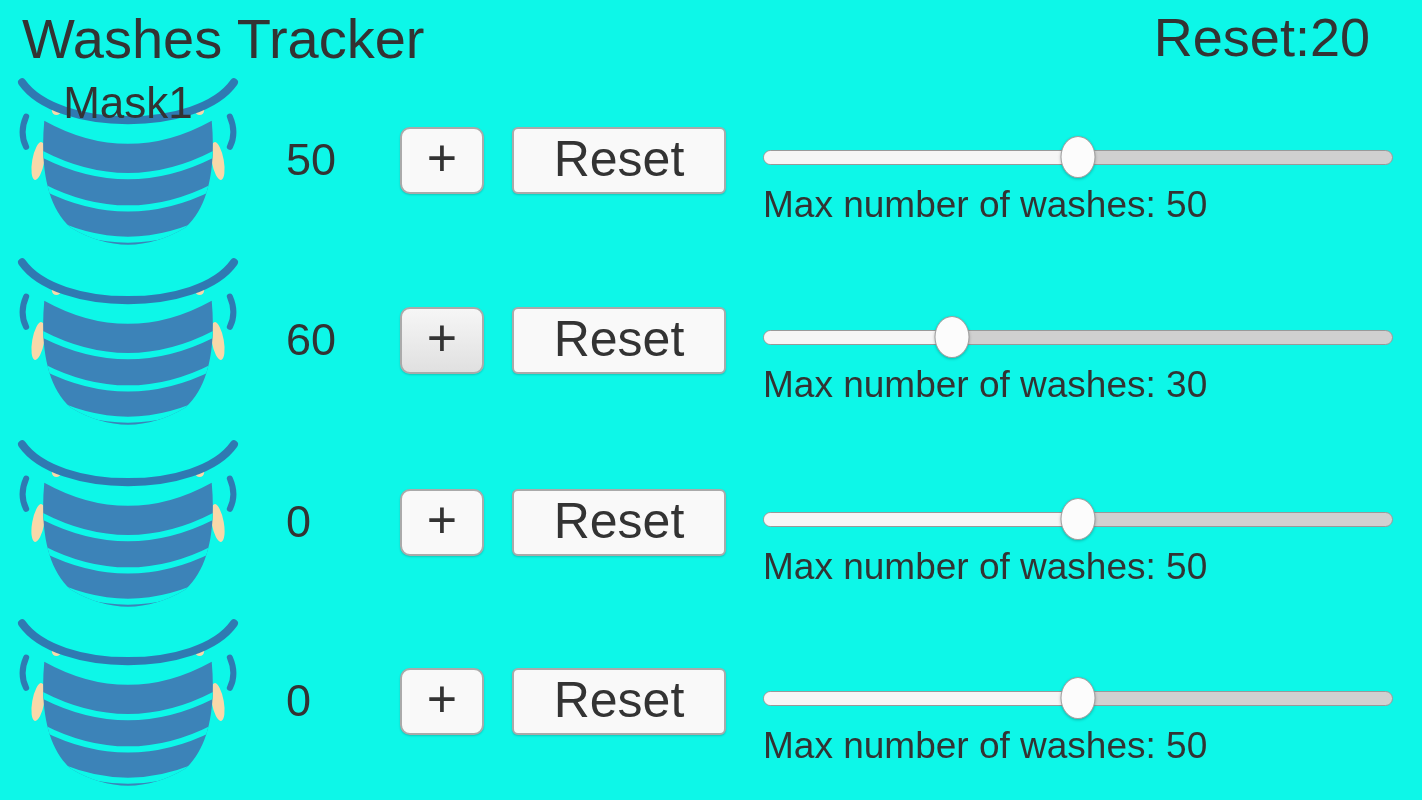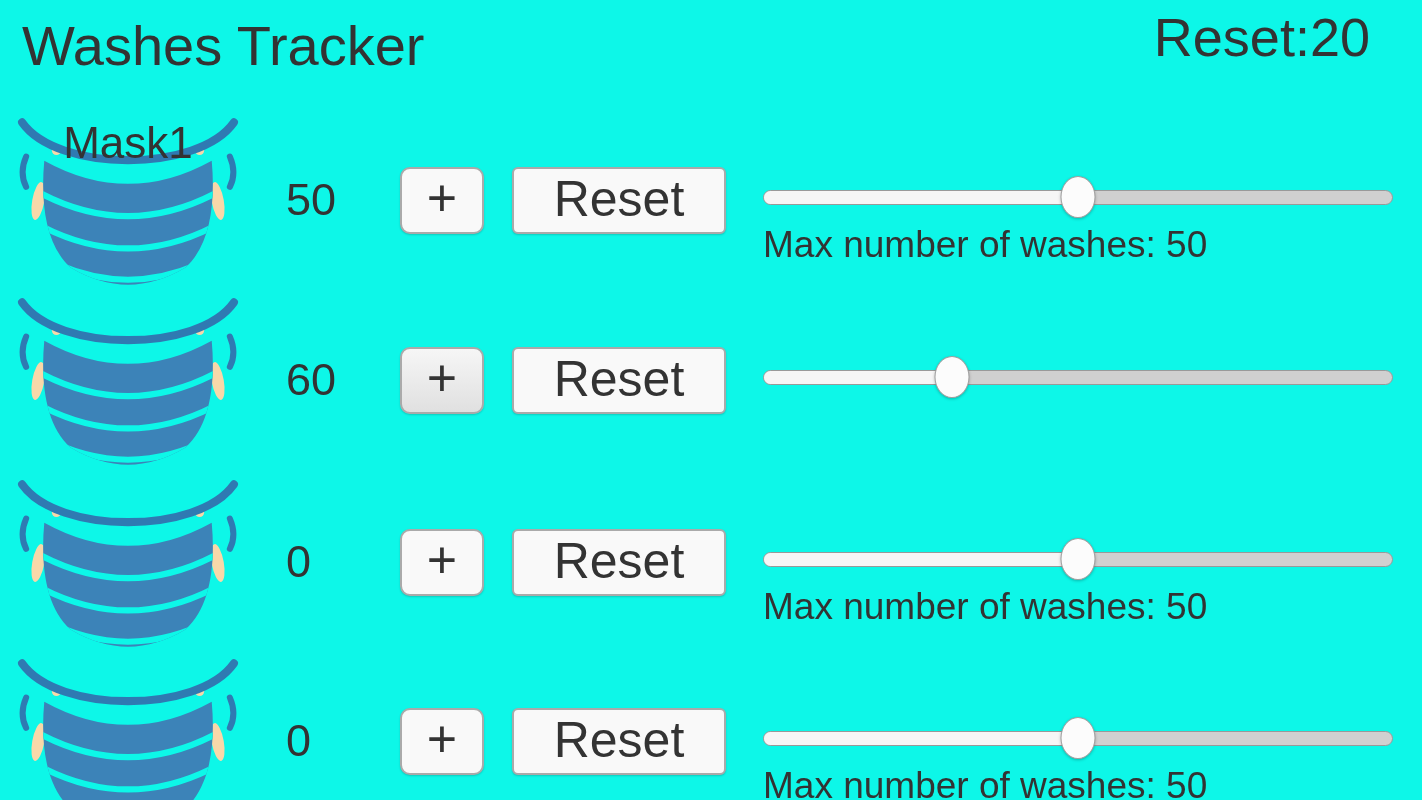--- a/index.html
+++ b/index.html
@@ -8,29 +8,29 @@
     position:relative;
     background: var(--background, #0df7e8);
     font-family: "Liberation Sans", sans-serif;
     color: var(--text, #333333);
   }
 
   
   .title {
     position:absolute; left:22px; top:6px;
     font-size:56px; color:var(--text,#333);
-    letter-spacing:0px; white-space:nowrap;margin-top:7px;
+    letter-spacing:0px; white-space:nowrap;
   }
   .points {
     position:absolute; right:52px; top:6px;
     font-size:54px; color:var(--text,#333); white-space:nowrap;
   }
 
   
-  .row { position:absolute; left:0; width:1134px; height:180px;margin-top:40px; }
+  .row { position:absolute; left:0; width:1134px; height:180px; }
 
   .mask-wrap { position:absolute; left:12px; top:-4px; width:232px; height:172px; }
   .mask-wrap svg { width:100%; height:100%; display:block; }
   .mask-label {
     position:absolute; left:0; top:4px; width:100%;
     text-align:center; font-size:44px; color:var(--text,#333);
   }
 
   .count {
     position:absolute; left:286px; top:50px;
@@ -156,20 +156,21 @@
   </div>
   <div class="count">60</div>
   <button class="plus alt">+</button>
   <button class="reset">Reset</button>
   <div class="slider">
     <div class="track">
         <div class="fill" style="width: 30%;"></div>
       </div>
     <div class="thumb" style="left: 30%;"></div>
   </div>
+  <div class="max-label">Max number of washes: 30</div>
 </div>
 <div class="row" style="top:440px">
   <div class="mask-wrap">
     <svg viewBox="0 0 230 170">
     <defs>
       <clipPath class="bodyclip" id="bodyclip-2">
         <path d="M32,46 Q115,92 198,46 C202,90 196,130 172,152 Q115,186 58,152 C34,130 28,90 32,46 Z"></path>
       </clipPath>
     </defs>
 

